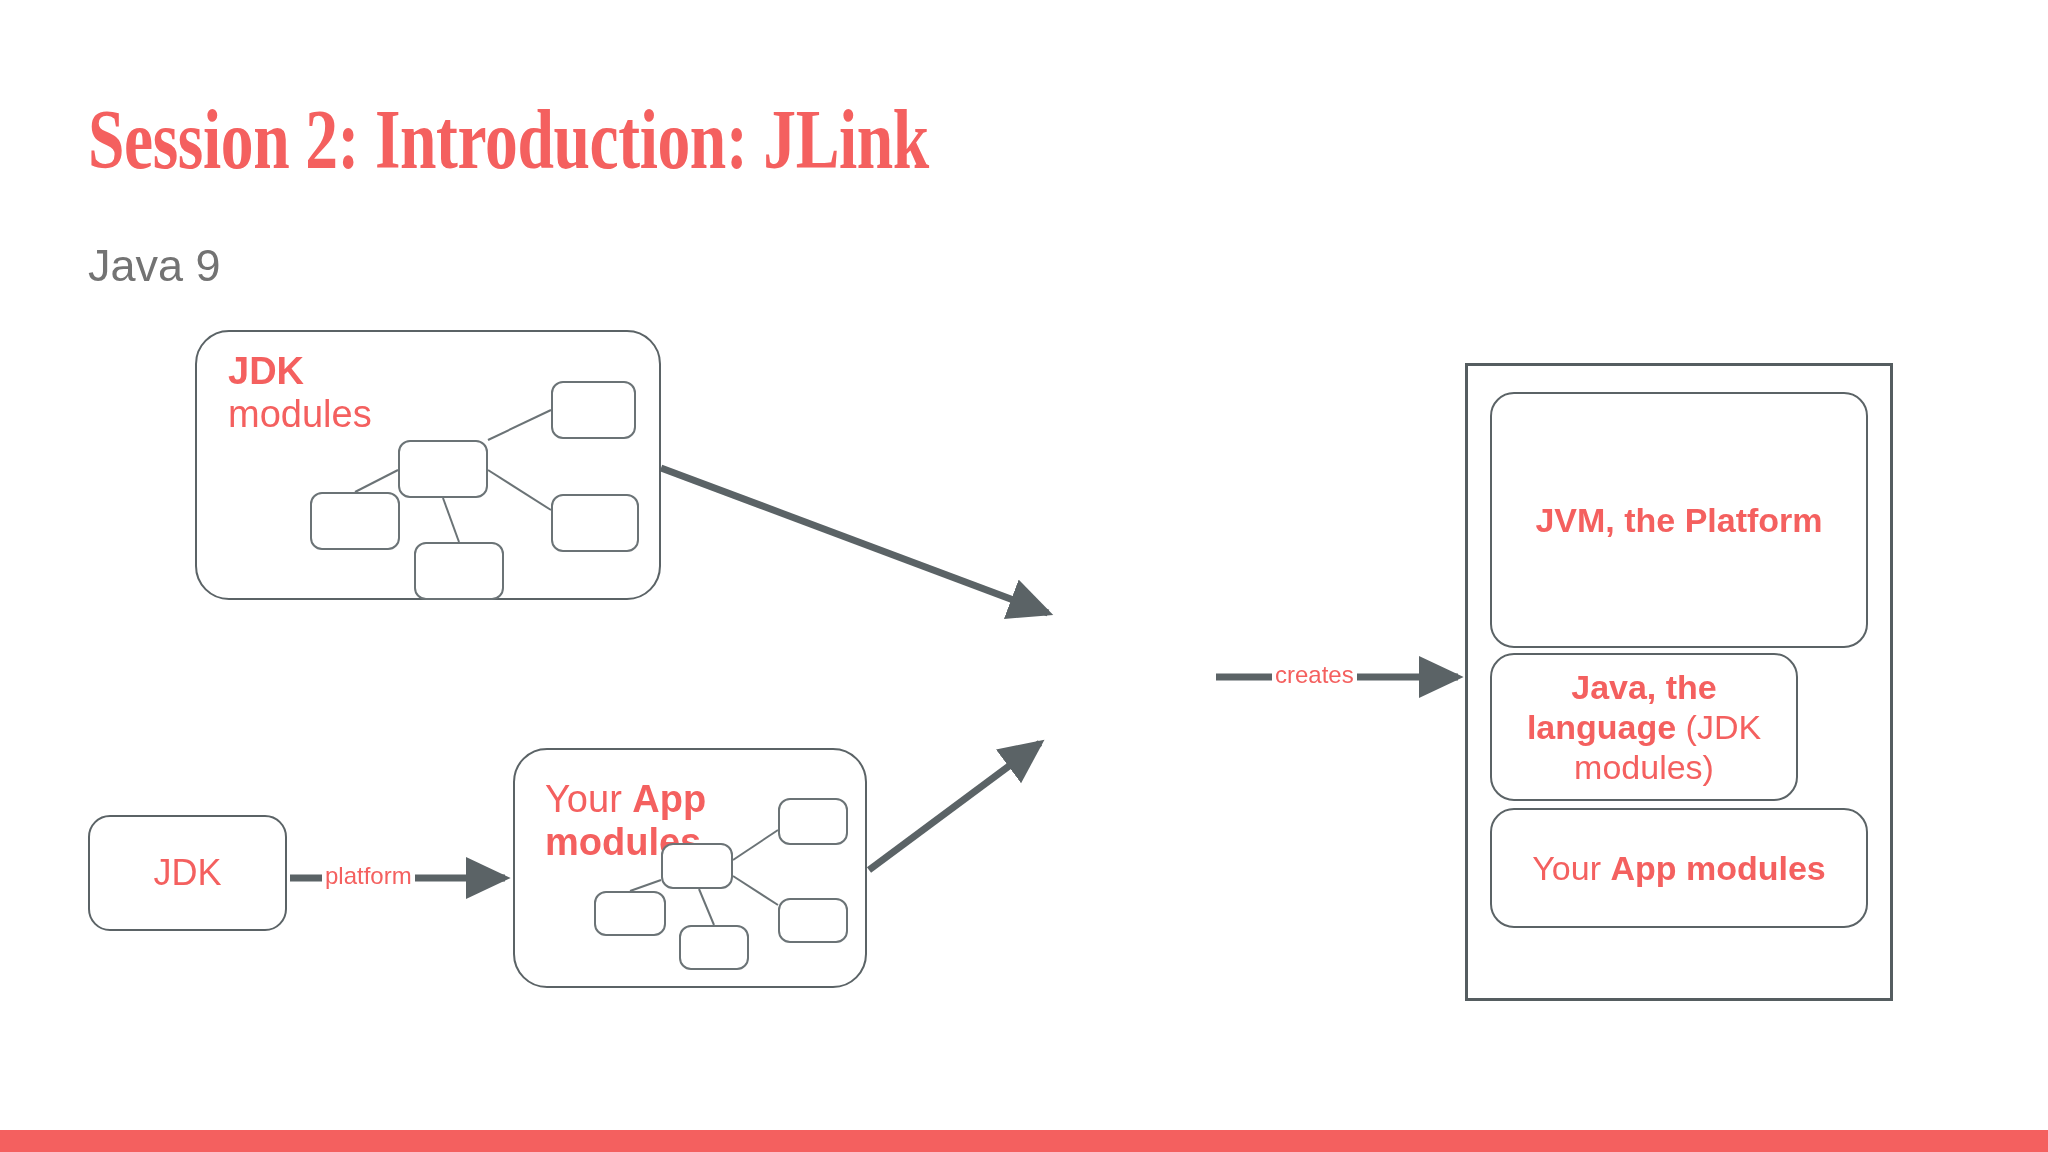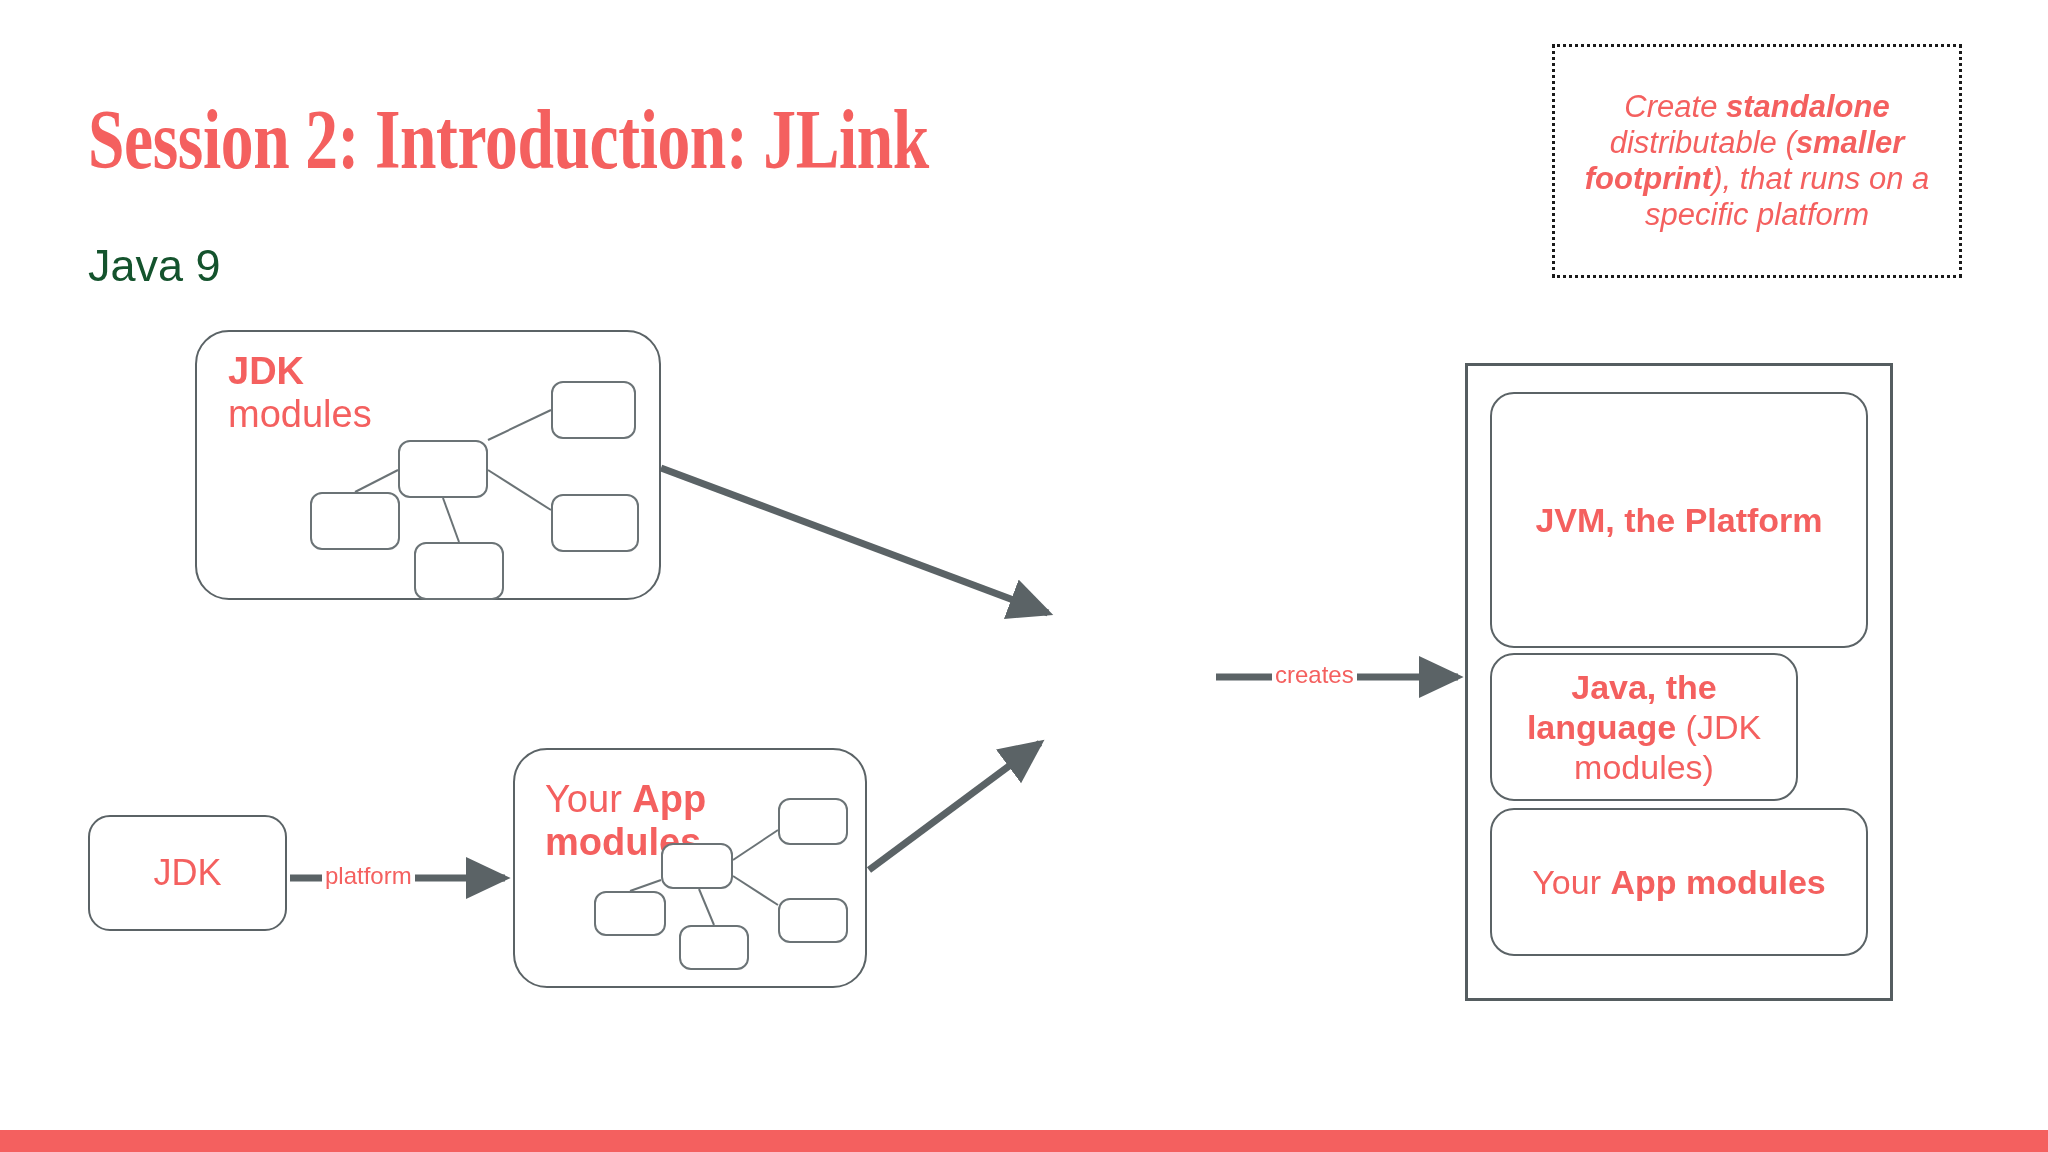--- a/index.html
+++ b/index.html
@@ -29,21 +29,21 @@
     letter-spacing: -0.5px;
     transform: scaleX(0.78);
     transform-origin: left top;
     white-space: nowrap;
   }
   #subtitle {
     position: absolute;
     left: 88px;
     top: 243px;
     font-size: 45px;
-    color: #14532d;
+    color: #737373;
     line-height: 1.0;
     white-space: nowrap;
   }
 
   
   #callout {
     position: absolute;
     left: 1552px;
     top: 44px;
     width: 410px;
@@ -180,25 +180,20 @@
   }
 </style>
 </head>
 <body>
 
 <div id="slide">
 
   <div id="title">Session 2: Introduction: JLink</div>
   <div id="subtitle">Java 9</div>
 
-  <div id="callout">
-    <div>
-      <span>Create </span><b>standalone</b><span> distributable (</span><b>smaller footprint</b><span>), that runs on a specific platform</span>
-    </div>
-  </div>
 
   <div class="grp" id="jdk-modules-group" style="left:195px; top:330px; width:466px; height:270px;"></div>
   <div class="grp-label" style="left:228px; top:350px;">
     <b>JDK</b><br>
     <span>modules</span>
   </div>
 
   <div class="node" style="left:551px; top:381px; width:85px; height:58px;"></div>
   <div class="node" style="left:398px; top:440px; width:90px; height:58px;"></div>
   <div class="node" style="left:310px; top:492px; width:90px; height:58px;"></div>
@@ -221,21 +216,21 @@
   </div>
 
 
   <div id="stack-outer"></div>
   <div class="stack-item" style="left:1490px; top:392px; width:378px; height:256px;">
     <span><b>JVM, the Platform</b></span>
   </div>
   <div class="stack-item" style="left:1490px; top:653px; width:308px; height:148px;">
     <span><b>Java, the language</b><span> (JDK modules)</span></span>
   </div>
-  <div class="stack-item" style="left:1490px; top:808px; width:378px; height:148px;justify-content:center;">
+  <div class="stack-item" style="left:1490px; top:808px; width:378px; height:120px;justify-content:center;">
     <span><span>Your </span><b>App modules</b></span>
   </div>
 
   <svg class="overlay" viewBox="0 0 2048 1152">
     <defs>
       <marker id="arrowhead" markerWidth="7" markerHeight="7" refX="5.6" refY="3" orient="auto">
         <path d="M0,0 L6.4,3 L0,6 z" fill="#5b6366"></path>
       </marker>
     </defs>
 

